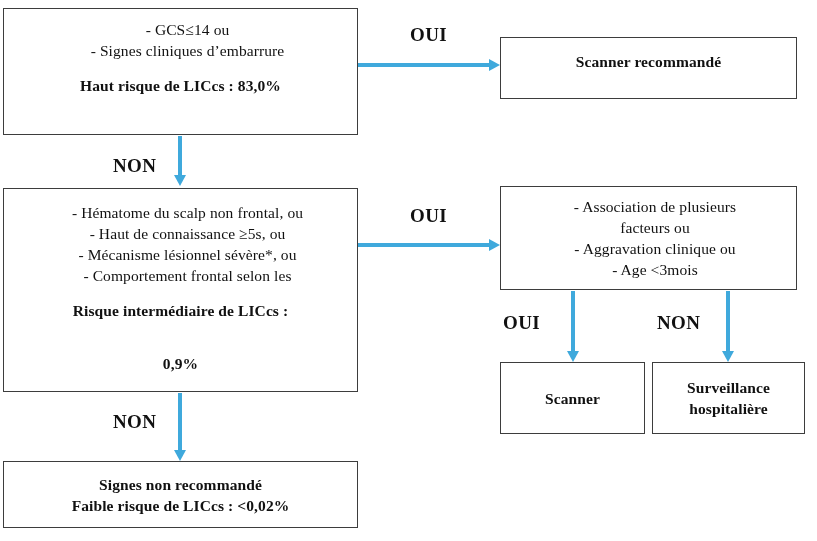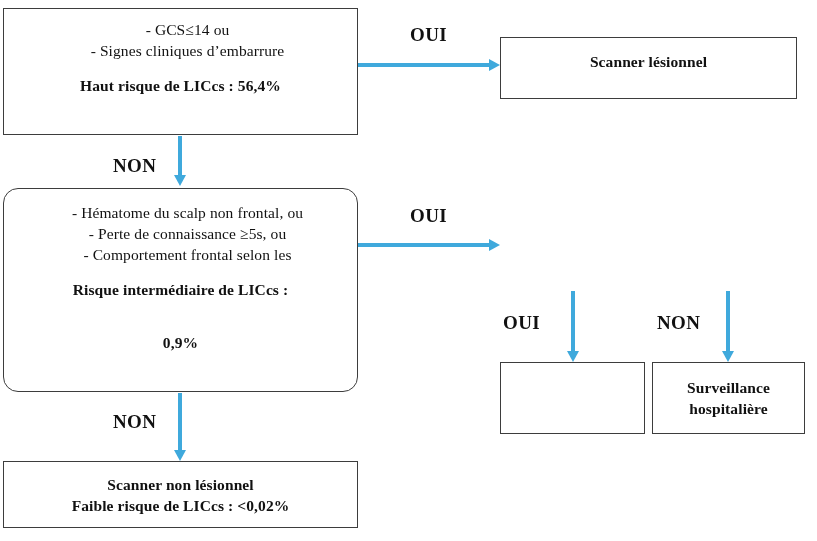--- a/index.html
+++ b/index.html
@@ -91,52 +91,61 @@
 </head>
 <body>
 
 <div id="canvas">
 
   <div class="box" style="left:3px; top:8px; width:355px; height:127px;">
     <div class="box-inner" style="padding:10px 0 0 14px;">
       <div class="line left">- GCS≤14 ou</div>
       <div class="line left">- Signes cliniques d’embarrure</div>
       <div class="gap"></div>
-      <div class="line bold center" style="padding-right:14px;">Haut risque de LICcs : 56,4%</div>
+      <div class="line bold center" style="padding-right:14px;">Haut risque de LICcs : 83,0%</div>
     </div>
   </div>
 
   <div class="box" style="left:500px; top:37px; width:297px; height:62px;">
     <div class="box-inner center-v" style="padding:0 12px;">
-      <div class="line bold center" style="padding-bottom:14px;">Scanner lésionnel</div>
+      <div class="line bold center" style="padding-bottom:14px;">Scanner recommandé</div>
     </div>
   </div>
 
   <div class="arrow-h" style="left:358px; top:58px; width:142px; height:14px;">
     <div class="shaft" style="width:131px;"></div>
     <div class="head"></div>
   </div>
   <div class="edge-label" style="left:410px; top:24px;">OUI</div>
 
   <div class="arrow-v" style="left:173px; top:136px; width:14px; height:50px;">
     <div class="shaft" style="height:39px;"></div>
     <div class="head"></div>
   </div>
   <div class="edge-label" style="left:113px; top:155px;">NON</div>
 
-  <div class="box" style="left:3px; top:188px; width:355px; height:204px;border-radius:15px;">
+  <div class="box" style="left:3px; top:188px; width:355px; height:204px;">
     <div class="box-inner" style="padding:13px 0 0 14px;">
       <div class="line left">- Hématome du scalp non frontal, ou</div>
-      <div class="line left">- Perte de connaissance ≥5s, ou</div>
+      <div class="line left">- Haut de connaissance ≥5s, ou</div>
+      <div class="line left">- Mécanisme lésionnel sévère*, ou</div>
       <div class="line left">- Comportement frontal selon les</div>
       <div class="line bold center" style="padding-right:14px; margin-top:14px;">Risque intermédiaire de LICcs :</div>
       <div class="line bold center" style="padding-right:14px;margin-top:32px;">0,9%</div>
     </div>
   </div>
 
+  <div class="box" style="left:500px; top:186px; width:297px; height:104px;">
+    <div class="box-inner" style="padding:9px 0 0 13px;">
+      <div class="line left">- Association de plusieurs</div>
+      <div class="line left">facteurs ou</div>
+      <div class="line left">- Aggravation clinique ou</div>
+      <div class="line left">- Age &lt;3mois</div>
+    </div>
+  </div>
 
   <div class="arrow-h" style="left:358px; top:238px; width:142px; height:14px;">
     <div class="shaft" style="width:131px;"></div>
     <div class="head"></div>
   </div>
   <div class="edge-label" style="left:410px; top:205px;">OUI</div>
 
   <div class="arrow-v" style="left:173px; top:393px; width:14px; height:68px;">
     <div class="shaft" style="height:57px;"></div>
     <div class="head"></div>
@@ -150,30 +159,31 @@
   <div class="edge-label" style="left:503px; top:312px;">OUI</div>
 
   <div class="arrow-v" style="left:721px; top:291px; width:14px; height:71px;">
     <div class="shaft" style="height:60px;"></div>
     <div class="head"></div>
   </div>
   <div class="edge-label" style="left:657px; top:312px;">NON</div>
 
   <div class="box" style="left:500px; top:362px; width:145px; height:72px;">
     <div class="box-inner center-v" style="padding:0 6px;">
+      <div class="line bold center">Scanner</div>
     </div>
   </div>
 
   <div class="box" style="left:652px; top:362px; width:153px; height:72px;padding-left:44px;">
     <div class="box-inner center-v" style="padding:0 6px;">
       <div class="line bold center">Surveillance</div>
       <div class="line bold center">hospitalière</div>
     </div>
   </div>
 
   <div class="box" style="left:3px; top:461px; width:355px; height:67px;">
     <div class="box-inner center-v" style="padding:0 10px;">
-      <div class="line bold center">Scanner non lésionnel</div>
+      <div class="line bold center">Signes non recommandé</div>
       <div class="line bold center">Faible risque de LICcs : &lt;0,02%</div>
     </div>
   </div>
 
 </div>
 
 </body></html>

